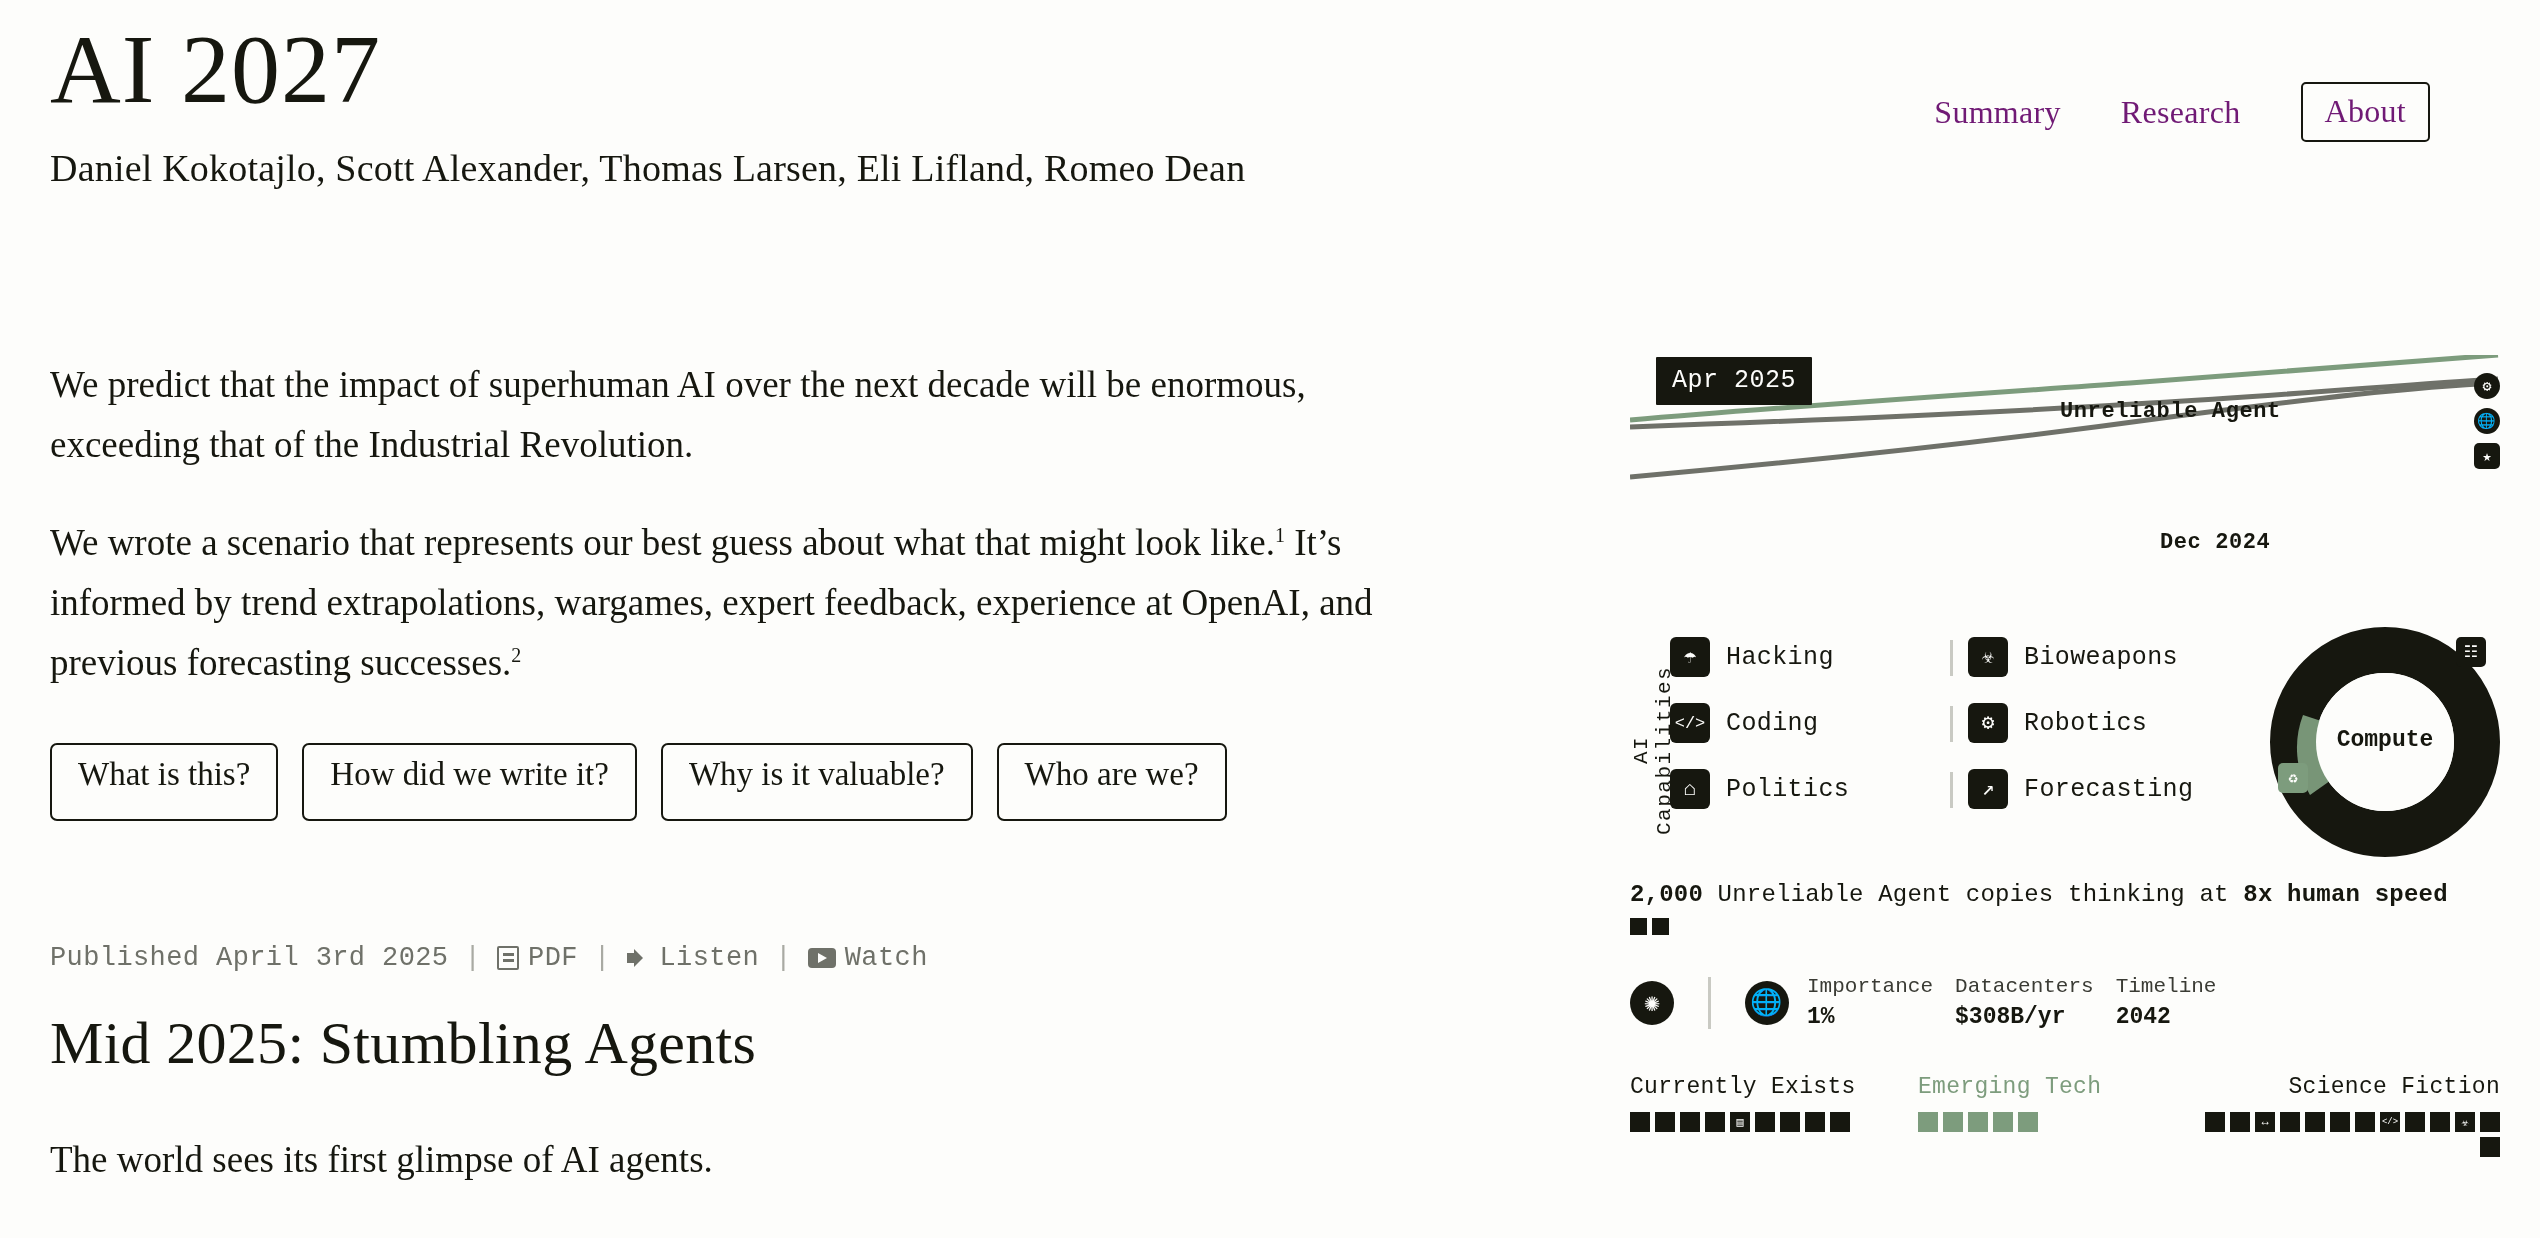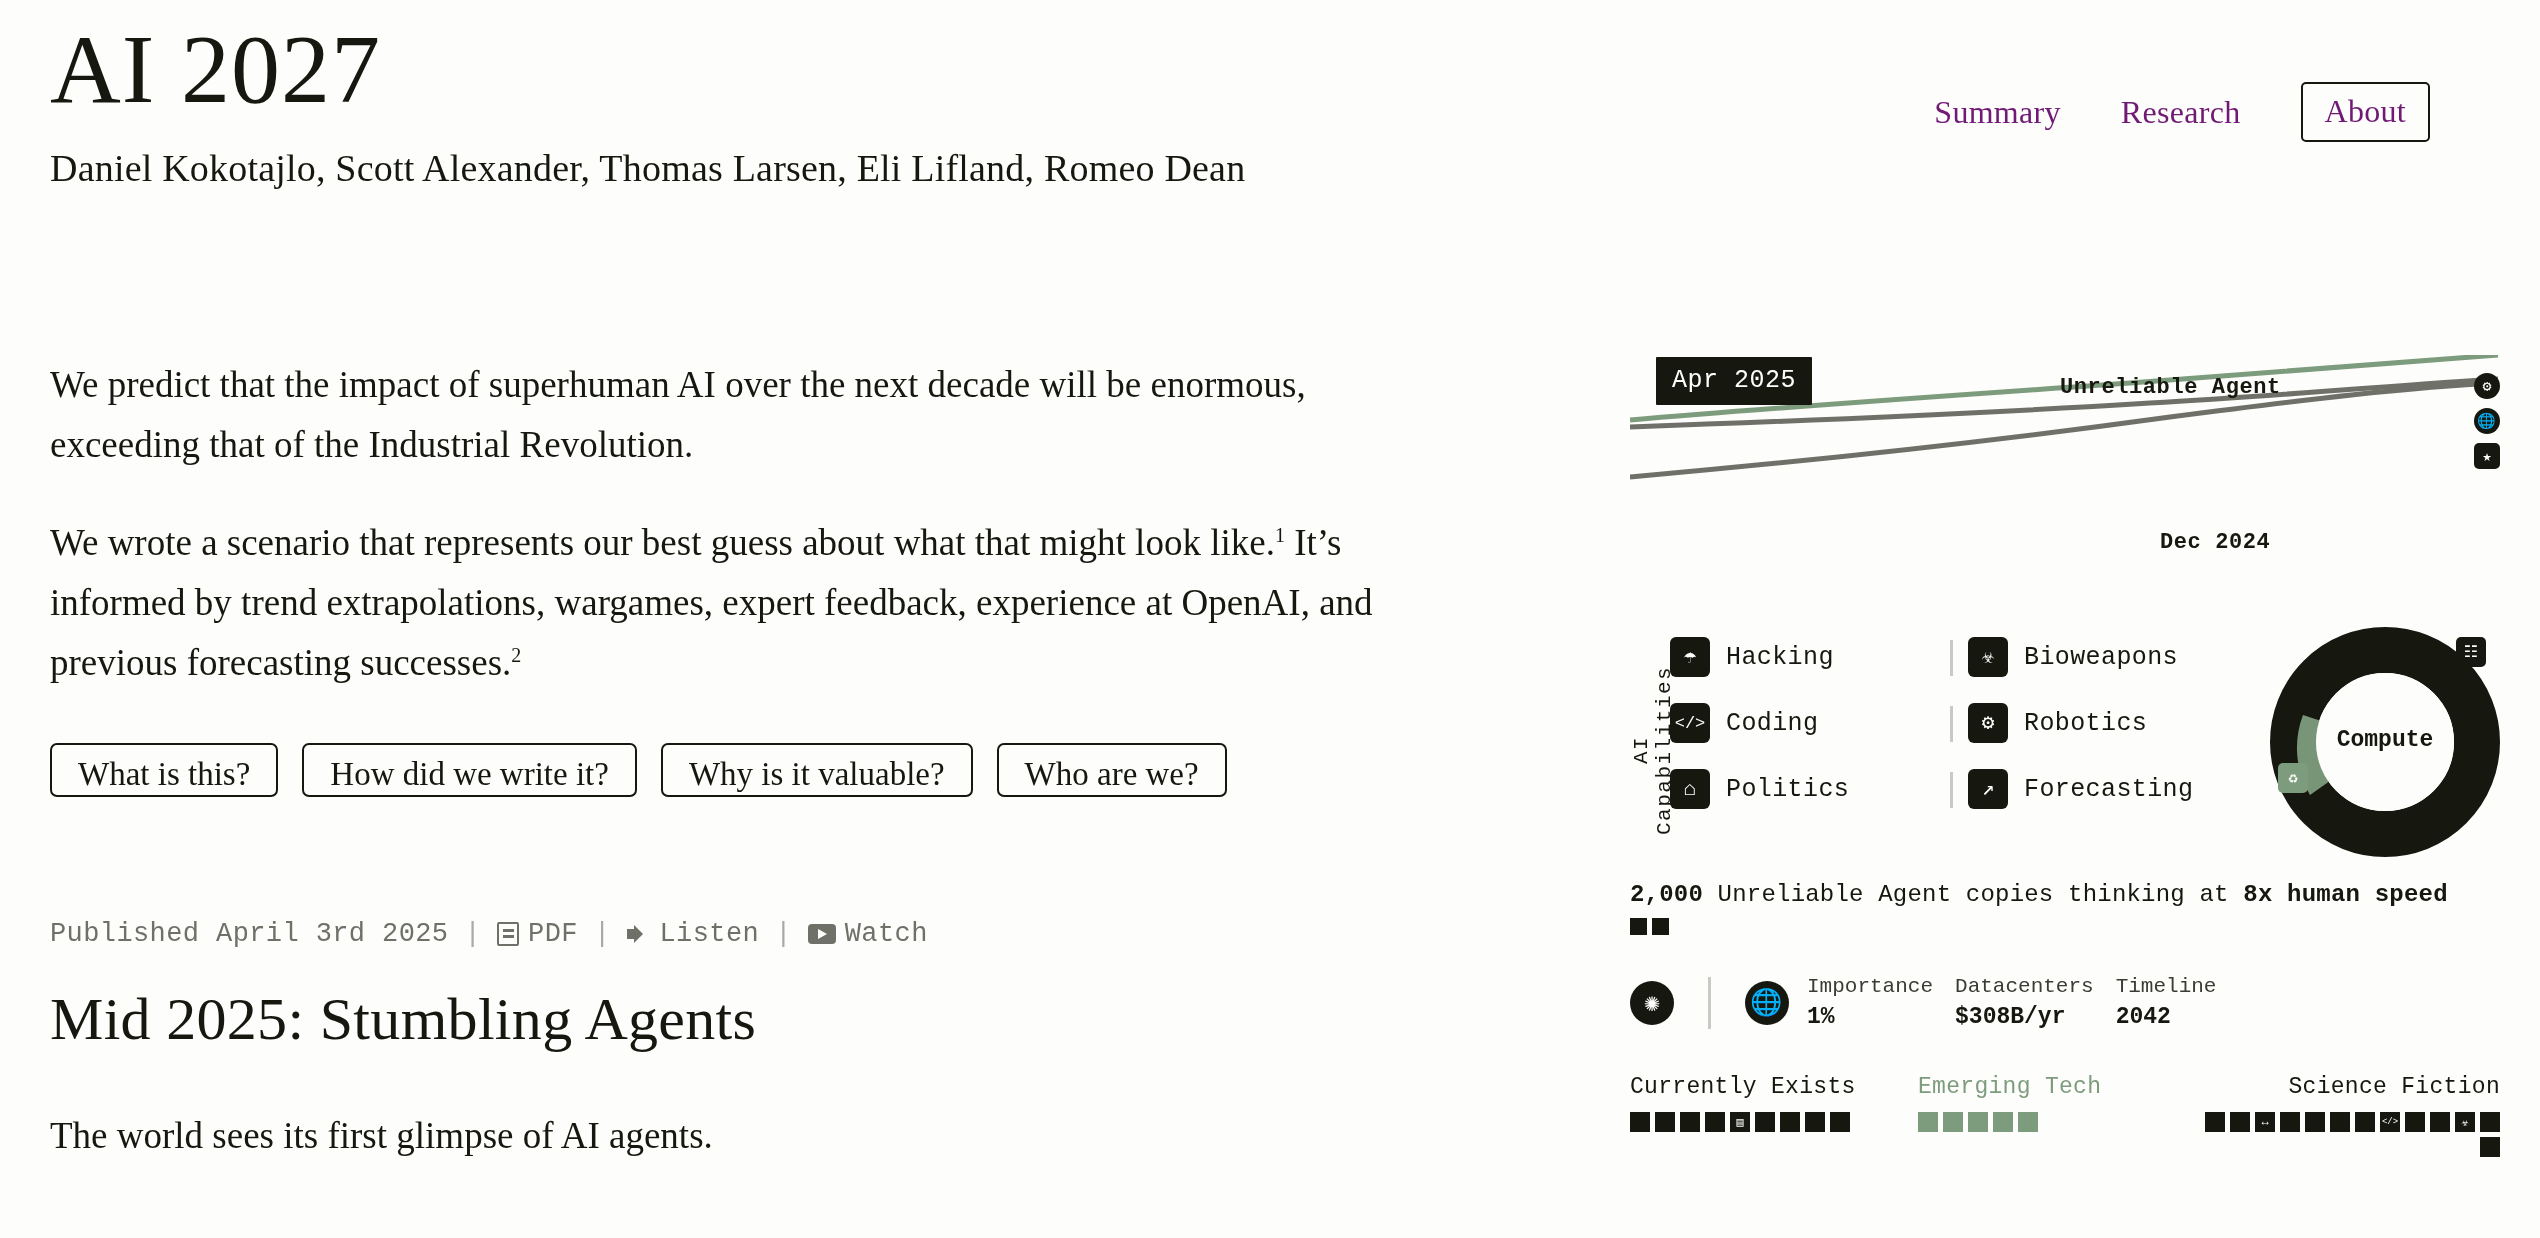--- a/index.html
+++ b/index.html
@@ -83,21 +83,21 @@
     gap: 24px;
     margin-top: 50px;
   }
   .pill {
     border: 2px solid #16170f;
     border-radius: 7px;
     background: transparent;
     font-family: "Liberation Serif", serif;
     font-size: 33px;
     color: #16170f;
-    padding: 13px 26px 4px 26px;
+    padding: 13px 26px 28px 26px;
     line-height: 1;
     cursor: pointer;
   }
 
   .meta-row {
     margin-top: 122px;
     font-family: "Liberation Mono", monospace;
     font-size: 27px;
     color: #6f7169;
     display: flex;
@@ -206,21 +206,21 @@
     z-index: 4;
     margin-left: 16px;
   }
   .graph-label {
     position: absolute;
     font-family: "Liberation Mono", monospace;
     font-size: 22px;
     font-weight: bold;
     letter-spacing: 0.6px;
   }
-  .lbl-unreliable { left: 430px; top: 20px; }
+  .lbl-unreliable { left: 430px; top: 44px; }
   .lbl-dec { left: 530px; top: 175px; font-weight: bold; color: #16170f; }
   .graph-svg { position: absolute; left: 0; top: 0; }
   .end-icons {
     position: absolute;
     right: 0;
     top: 18px;
     display: flex;
     flex-direction: column;
     gap: 9px;
   }

